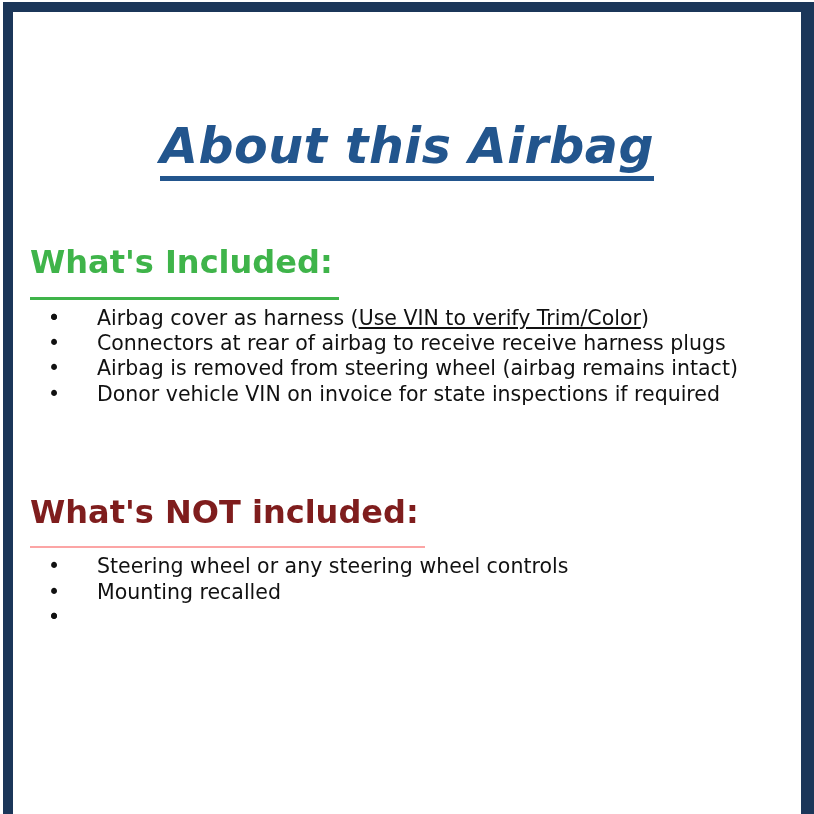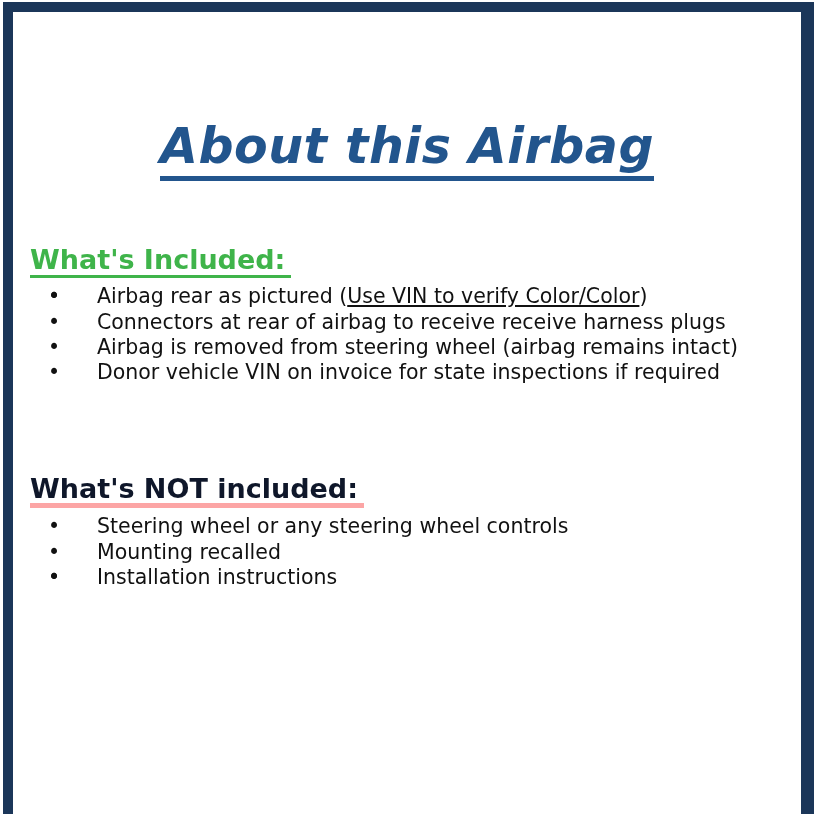--- a/index.html
+++ b/index.html
@@ -62,34 +62,34 @@
   
   .section {
     padding-left: 17px;
   }
   .section-included { margin-top: 64px; }
   .section-excluded { margin-top: 88px; }
 
   .section-heading {
     display: inline-block;
     font-family: "DejaVu Sans", sans-serif;
-    font-size: 27px;
+    font-size: 32px;
     font-weight: bold;
     line-height: 1.1;
-    padding-bottom: 0;
+    padding-bottom: 16px;
     padding-right: 6px;
     white-space: nowrap;
   }
   .heading-green {
     color: #3FB44A;
     border-bottom: 3px solid #3FB44A;
   }
   .heading-red {
-    color: #0f172a;
-    border-bottom: 5px solid #fca5a5;
+    color: #7f1d1d;
+    border-bottom: 2px solid #fca5a5;
   }
 
   ul.bullets {
     list-style: none;
     margin: 6px 0 0 0;
     padding: 0;
   }
   ul.bullets li {
     position: relative;
     padding-left: 67px;
@@ -125,31 +125,31 @@
   <div class="content">
 
     <div class="title-wrap">
       <div class="doc-title">About this Airbag</div>
     </div>
 
     <div class="section section-included">
       <div class="section-heading heading-green">What's Included:</div>
       <ul class="bullets" id="list-included">
           <li><span class="bullet-dot">•</span></li>
-          <li><span class="bullet-dot">•</span><span class="li-text"><span>Airbag rear as pictured (</span><span class="u">Use VIN to verify Color/Color</span><span>)</span></span></li>
+          <li><span class="bullet-dot">•</span><span class="li-text"><span>Airbag cover as harness (</span><span class="u">Use VIN to verify Trim/Color</span><span>)</span></span></li>
           <li><span class="bullet-dot">•</span><span class="li-text">Connectors at rear of airbag to receive receive harness plugs</span></li>
           <li><span class="bullet-dot">•</span><span class="li-text">Airbag is removed from steering wheel (airbag remains intact)</span></li>
           <li><span class="bullet-dot">•</span><span class="li-text">Donor vehicle VIN on invoice for state inspections if required</span></li>
         </ul>
     </div>
 
     <div class="section section-excluded">
       <div class="section-heading heading-red">What's NOT included:</div>
       <ul class="bullets" id="list-not-included">
           <li><span class="bullet-dot">•</span><span class="li-text">Steering wheel or any steering wheel controls</span></li>
           <li><span class="bullet-dot">•</span><span class="li-text">Mounting recalled</span></li>
           <li><span class="bullet-dot">•</span></li>
-          <li><span class="bullet-dot">•</span><span class="li-text">Installation instructions</span></li>
+          <li><span class="bullet-dot">•</span></li>
         </ul>
     </div>
 
   </div>
 </div>
 
 </body></html>

